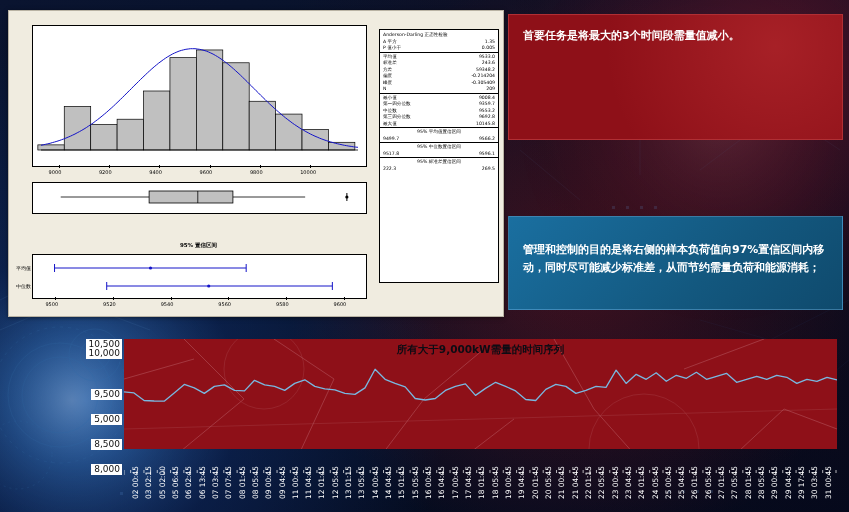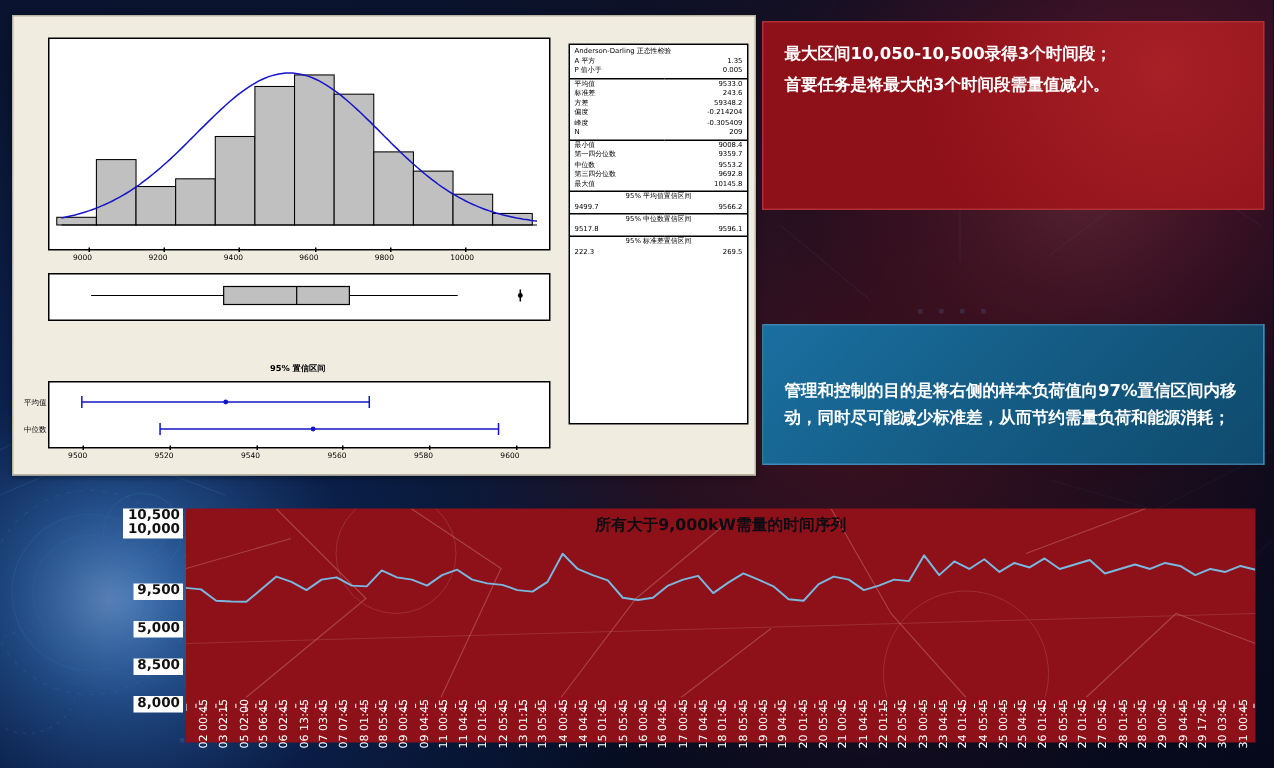--- a/index.html
+++ b/index.html
@@ -40,29 +40,29 @@
   
   .redbox{position:absolute;left:508px;top:14px;width:333px;height:124px;background:#8e1018;
           border:1px solid rgba(255,120,120,.30);}
   .redbox .sheen{position:absolute;inset:0;
           background:radial-gradient(circle at 80% 25%, rgba(255,90,90,.22),rgba(0,0,0,0) 60%);}
   .bluebox{position:absolute;left:508px;top:216px;width:333px;height:92px;background:#1a6490;
           border:1px solid rgba(150,210,255,.30);
           background-image:linear-gradient(135deg,#1a6fa0 0%,#13587f 60%,#0f4a6d 100%);}
   .calltxt{position:relative;padding:10px 14px;color:#fff;font-size:11px;line-height:1.95;
            font-family:"DejaVu Sans",sans-serif;font-weight:bold;}
-  .bluebox .calltxt{line-height:1.62;padding-top:24px;margin-top:11px;}
+  .bluebox .calltxt{line-height:1.62;padding-top:24px;}
 
   
-  .ts-wrap{position:absolute;left:124px;top:339px;width:713px;height:156px;}
+  .ts-wrap{position:absolute;left:124px;top:339px;width:713px;height:110px;}
   .ts-plot{position:absolute;inset:0;background:#8e1018;overflow:hidden;}
   .ts-title{position:absolute;left:0;top:4px;width:100%;text-align:center;color:#0c0c14;
             font-size:10.5px;font-weight:bold;font-family:"DejaVu Sans",sans-serif;}
   .ytick{position:absolute;right:0;background:#fff;color:#111;font-size:9px;
-         font-family:"DejaVu Sans",sans-serif;padding:0 2px 0 3px;line-height:11px;white-space:nowrap;font-weight:bold;}
+         font-family:"DejaVu Sans",sans-serif;padding:0 2px 0 3px;line-height:11px;white-space:nowrap;}
   .ylabels{position:absolute;left:62px;top:331px;width:60px;height:140px;}
   .xticks{position:absolute;left:124px;top:466px;width:713px;height:46px;overflow:hidden;}
   .xt{position:absolute;top:0;transform-origin:left top;transform:rotate(-90deg) translate(-100%,0);
       font-size:7.4px;font-family:"DejaVu Sans",sans-serif;color:#fff;white-space:nowrap;}
   .tickrow{position:absolute;left:124px;top:461px;width:713px;height:5px;}
 </style>
 </head>
 <body>
 
 <div class="bg">
@@ -280,21 +280,20 @@
             </tr>
           </tbody>
         </table>
     </div>
   </div>
 </div>
 
 <div class="redbox">
   <div class="sheen"></div>
   <div class="calltxt">
-    <div>最大区间10,050-10,500录得3个时间段；</div>
     <div>首要任务是将最大的3个时间段需量值减小。</div>
   </div>
 </div>
 
 <div class="bluebox">
   <div class="calltxt">管理和控制的目的是将右侧的样本负荷值向97%置信区间内移动，同时尽可能减少标准差，从而节约需量负荷和能源消耗；</div>
 </div>
 
 <div class="ylabels">
     <div class="ytick" style="top: 8px;">10,500</div>

